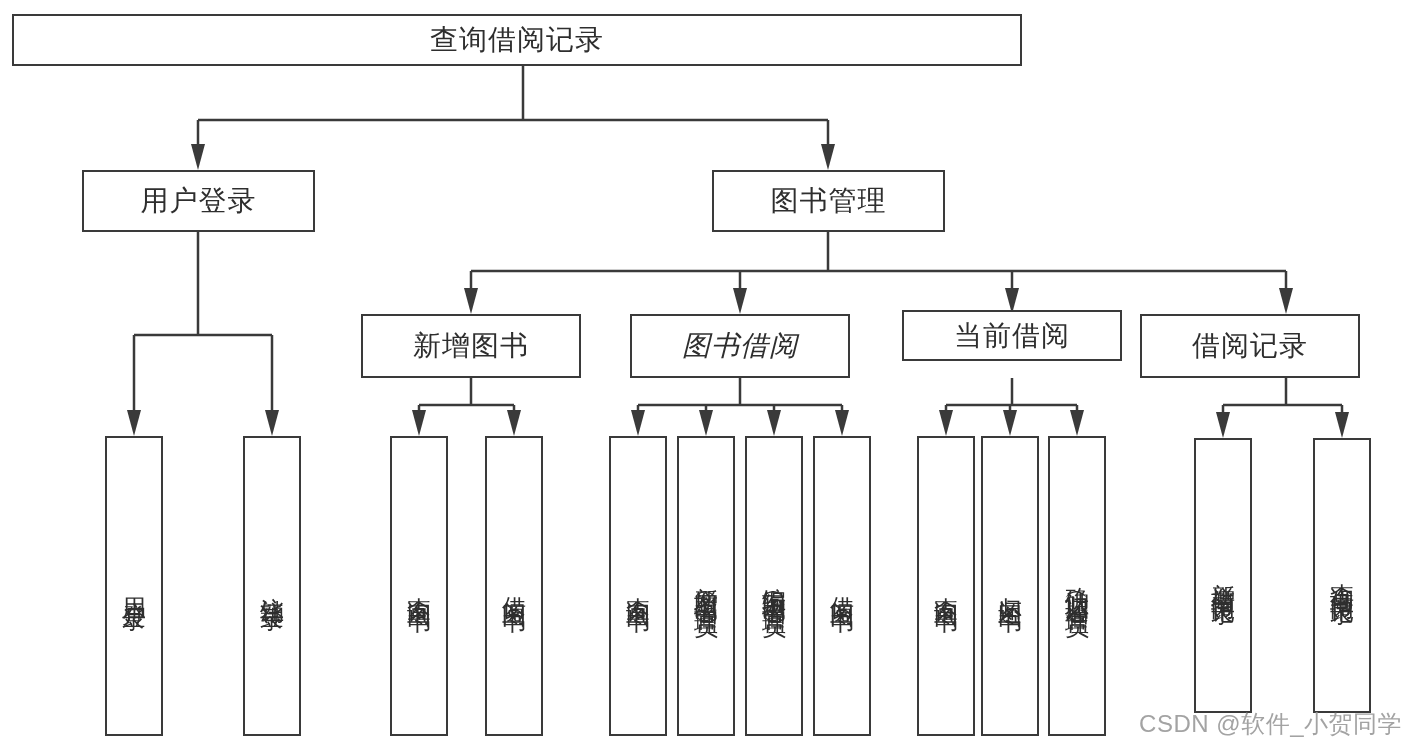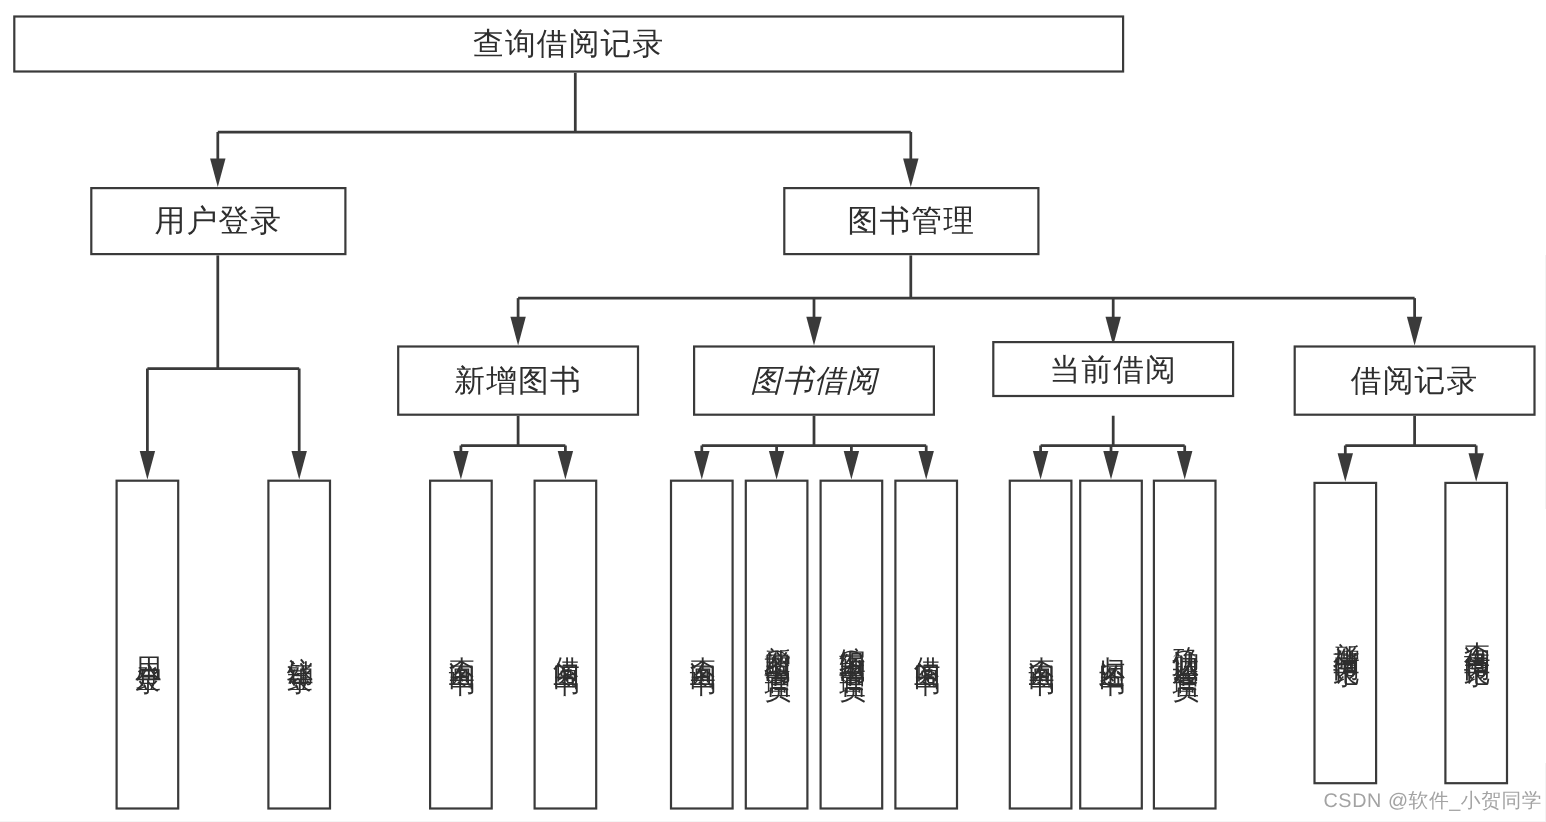--- a/index.html
+++ b/index.html
@@ -26,21 +26,21 @@
     color:var(--text);font-size:28px;letter-spacing:1px;
     white-space:nowrap;
   }
   .leaf{
     font-size:24px;letter-spacing:4px;
     writing-mode:vertical-rl;text-orientation:mixed;
     line-height:1;
   }
   .watermark{
     position:absolute;z-index:3;right:3px;bottom:7px;
-    color:var(--watermark);font-size:18px;letter-spacing:0.5px;
+    color:var(--watermark);font-size:24px;letter-spacing:0.5px;
     pointer-events:none;
   }
 </style>
 </head>
 <body>
 
 <div id="stage">
 
   <svg id="wires" width="1405" height="747" viewBox="0 0 1405 747">
 
@@ -112,21 +112,21 @@
   </svg>
 
   <div class="node" style="left:12px;top:14px;width:1010px;height:52px;">查询借阅记录</div>
 
   <div class="node" style="left:82px;top:170px;width:233px;height:62px;">用户登录</div>
   <div class="node" style="left:712px;top:170px;width:233px;height:62px;text-align:center;">图书管理</div>
 
   <div class="node" style="left:361px;top:314px;width:220px;height:64px;">新增图书</div>
   <div class="node" style="left:630px;top:314px;width:220px;height:64px;font-style:italic;">图书借阅</div>
   <div class="node" style="left:902px;top:310px;width:220px;height:51px;">当前借阅</div>
-  <div class="node" style="left:1176px;top:314px;width:220px;height:64px;">借阅记录</div>
+  <div class="node" style="left:1140px;top:314px;width:220px;height:64px;">借阅记录</div>
 
   <div class="node leaf" style="left:105px;top:436px;width:58px;height:300px;">用户登录</div>
   <div class="node leaf" style="left:243px;top:436px;width:58px;height:300px;">注销登录</div>
 
   <div class="node leaf" style="left:390px;top:436px;width:58px;height:300px;">查询图书</div>
   <div class="node leaf" style="left:485px;top:436px;width:58px;height:300px;">借阅图书</div>
 
   <div class="node leaf" style="left:609px;top:436px;width:58px;height:300px;">查询图书</div>
   <div class="node leaf" style="left:677px;top:436px;width:58px;height:300px;">新增图书（管理员）</div>
   <div class="node leaf" style="left:745px;top:436px;width:58px;height:300px;">编辑图书（管理员）</div>

